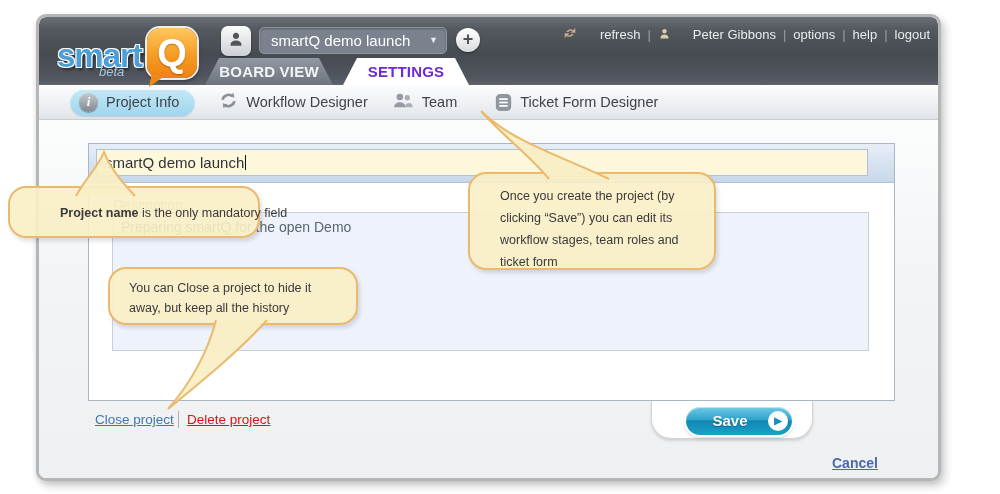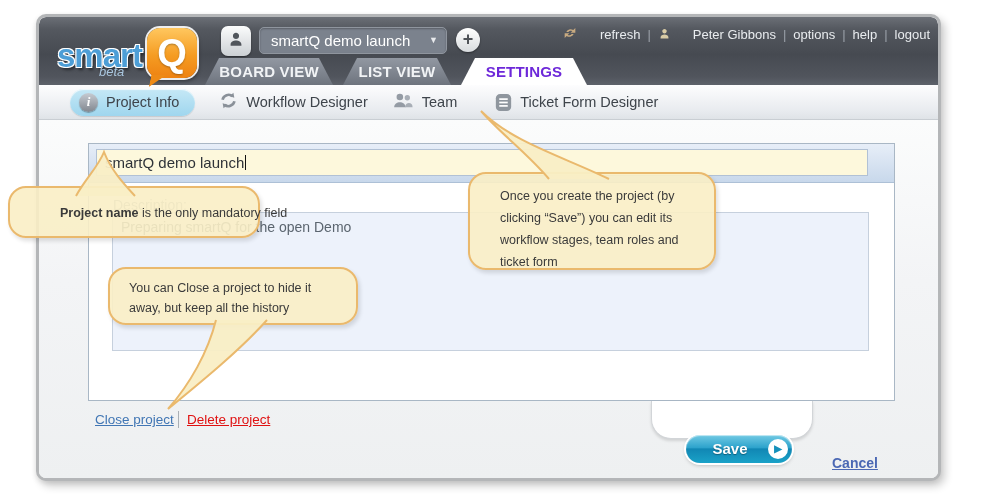--- a/index.html
+++ b/index.html
@@ -85,21 +85,21 @@
   .delete-link { position:absolute; left:148px; top:292px; font-size:13.5px; color:#e01111;
     text-decoration:underline; cursor:pointer; }
 
   .save-notch { position:absolute; left:612px; top:281px; width:162px; height:38px; background:#fff;
     border:1px solid #d2d5d8; border-top:none; border-radius:0 0 20px 20px;
     box-shadow:0 2px 3px rgba(0,0,0,.13); }
   .save-btn { position:absolute; left:647px; top:287px; width:106px; height:28px; border-radius:15px;
     background:linear-gradient(180deg,#72cae4 0%,#2da3cc 45%,#1187b4 50%,#1aa2c8 100%);
     box-shadow:0 0 0 2px #fff,0 2px 4px rgba(0,0,0,.28),inset 0 1px 1px rgba(255,255,255,.6);
     color:#fff; font-size:15px; font-weight:bold; text-align:center; line-height:27px;
-    text-shadow:0 1px 1px rgba(0,0,0,.35); padding-right:18px; cursor:pointer;margin-top:28px; }
+    text-shadow:0 1px 1px rgba(0,0,0,.35); padding-right:18px; cursor:pointer; }
   .save-circle { position:absolute; right:4px; top:4px; width:20px; height:20px; border-radius:50%;
     background:#fff; color:#1590bb; font-size:10px; line-height:20px; text-align:center;
     text-shadow:none; font-weight:bold; }
   .cancel-link { position:absolute; left:793px; top:291px; font-size:14px; font-weight:bold;
     color:#4b68b4; text-decoration:underline; cursor:pointer;margin-top:44px; }
 
   
   .tip { position:absolute; z-index:50; background:rgba(249,238,197,.9); border:2px solid #eab96d;
     border-radius:18px; color:#3a3a3a; font-size:12.5px; line-height:20px;
     box-shadow:2px 3px 4px rgba(0,0,0,.13); }
@@ -156,21 +156,20 @@
         <span class="sep">|</span>
         <span class="mi">options</span>
         <span class="sep">|</span>
         <span class="mi">help</span>
         <span class="sep">|</span>
         <span class="mi">logout</span>
       </div>
 
       <div class="tabs">
         <div class="tab t0">BOARD VIEW</div>
-        <div class="tab t1">LIST VIEW</div>
         <div class="tab active">SETTINGS</div>
       </div>
     </div>
 
     <div class="subnav">
       <div class="sn-item active">
         <span class="ico-info">i</span>
         <span>Project Info</span>
       </div>
       <div class="sn-item">

